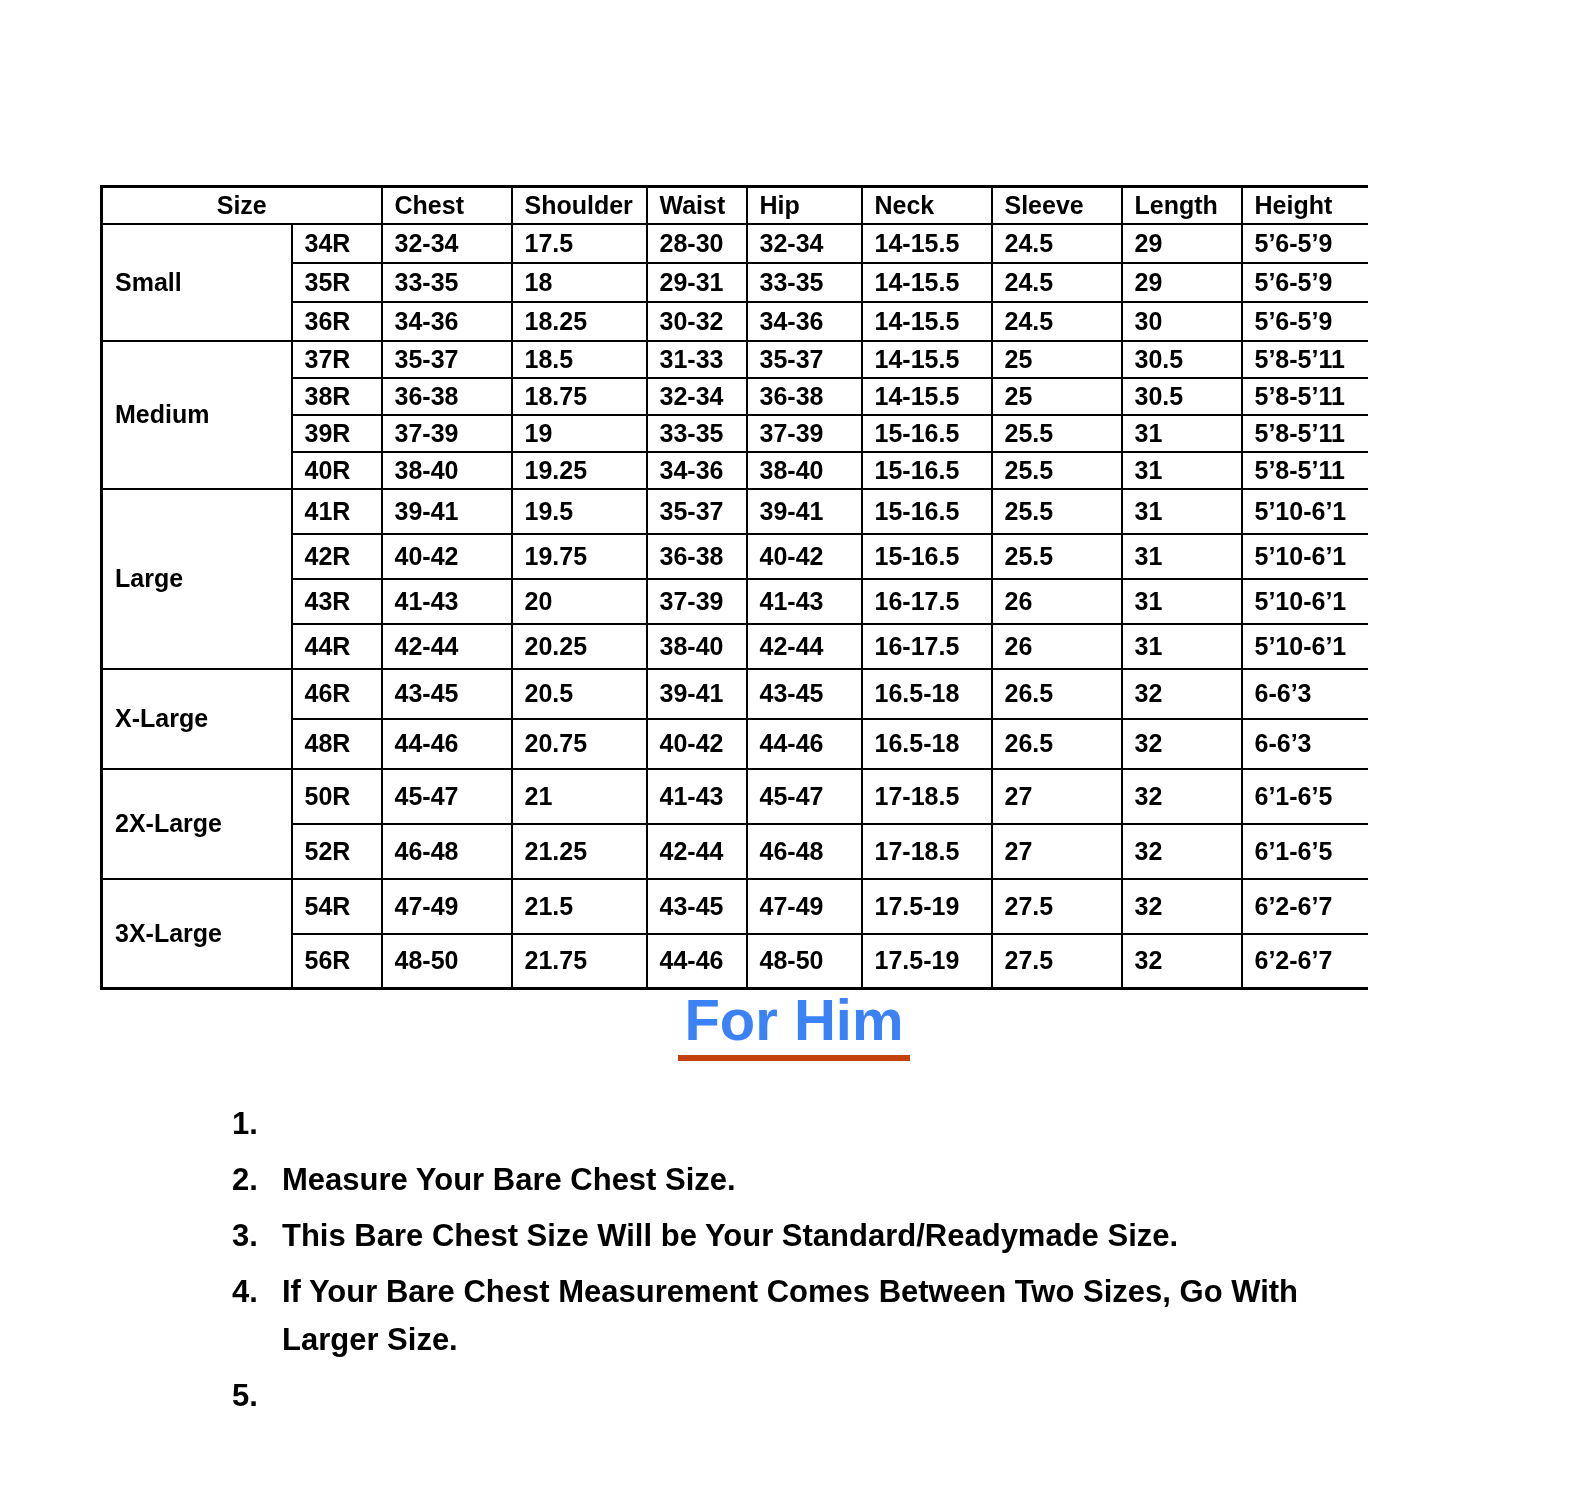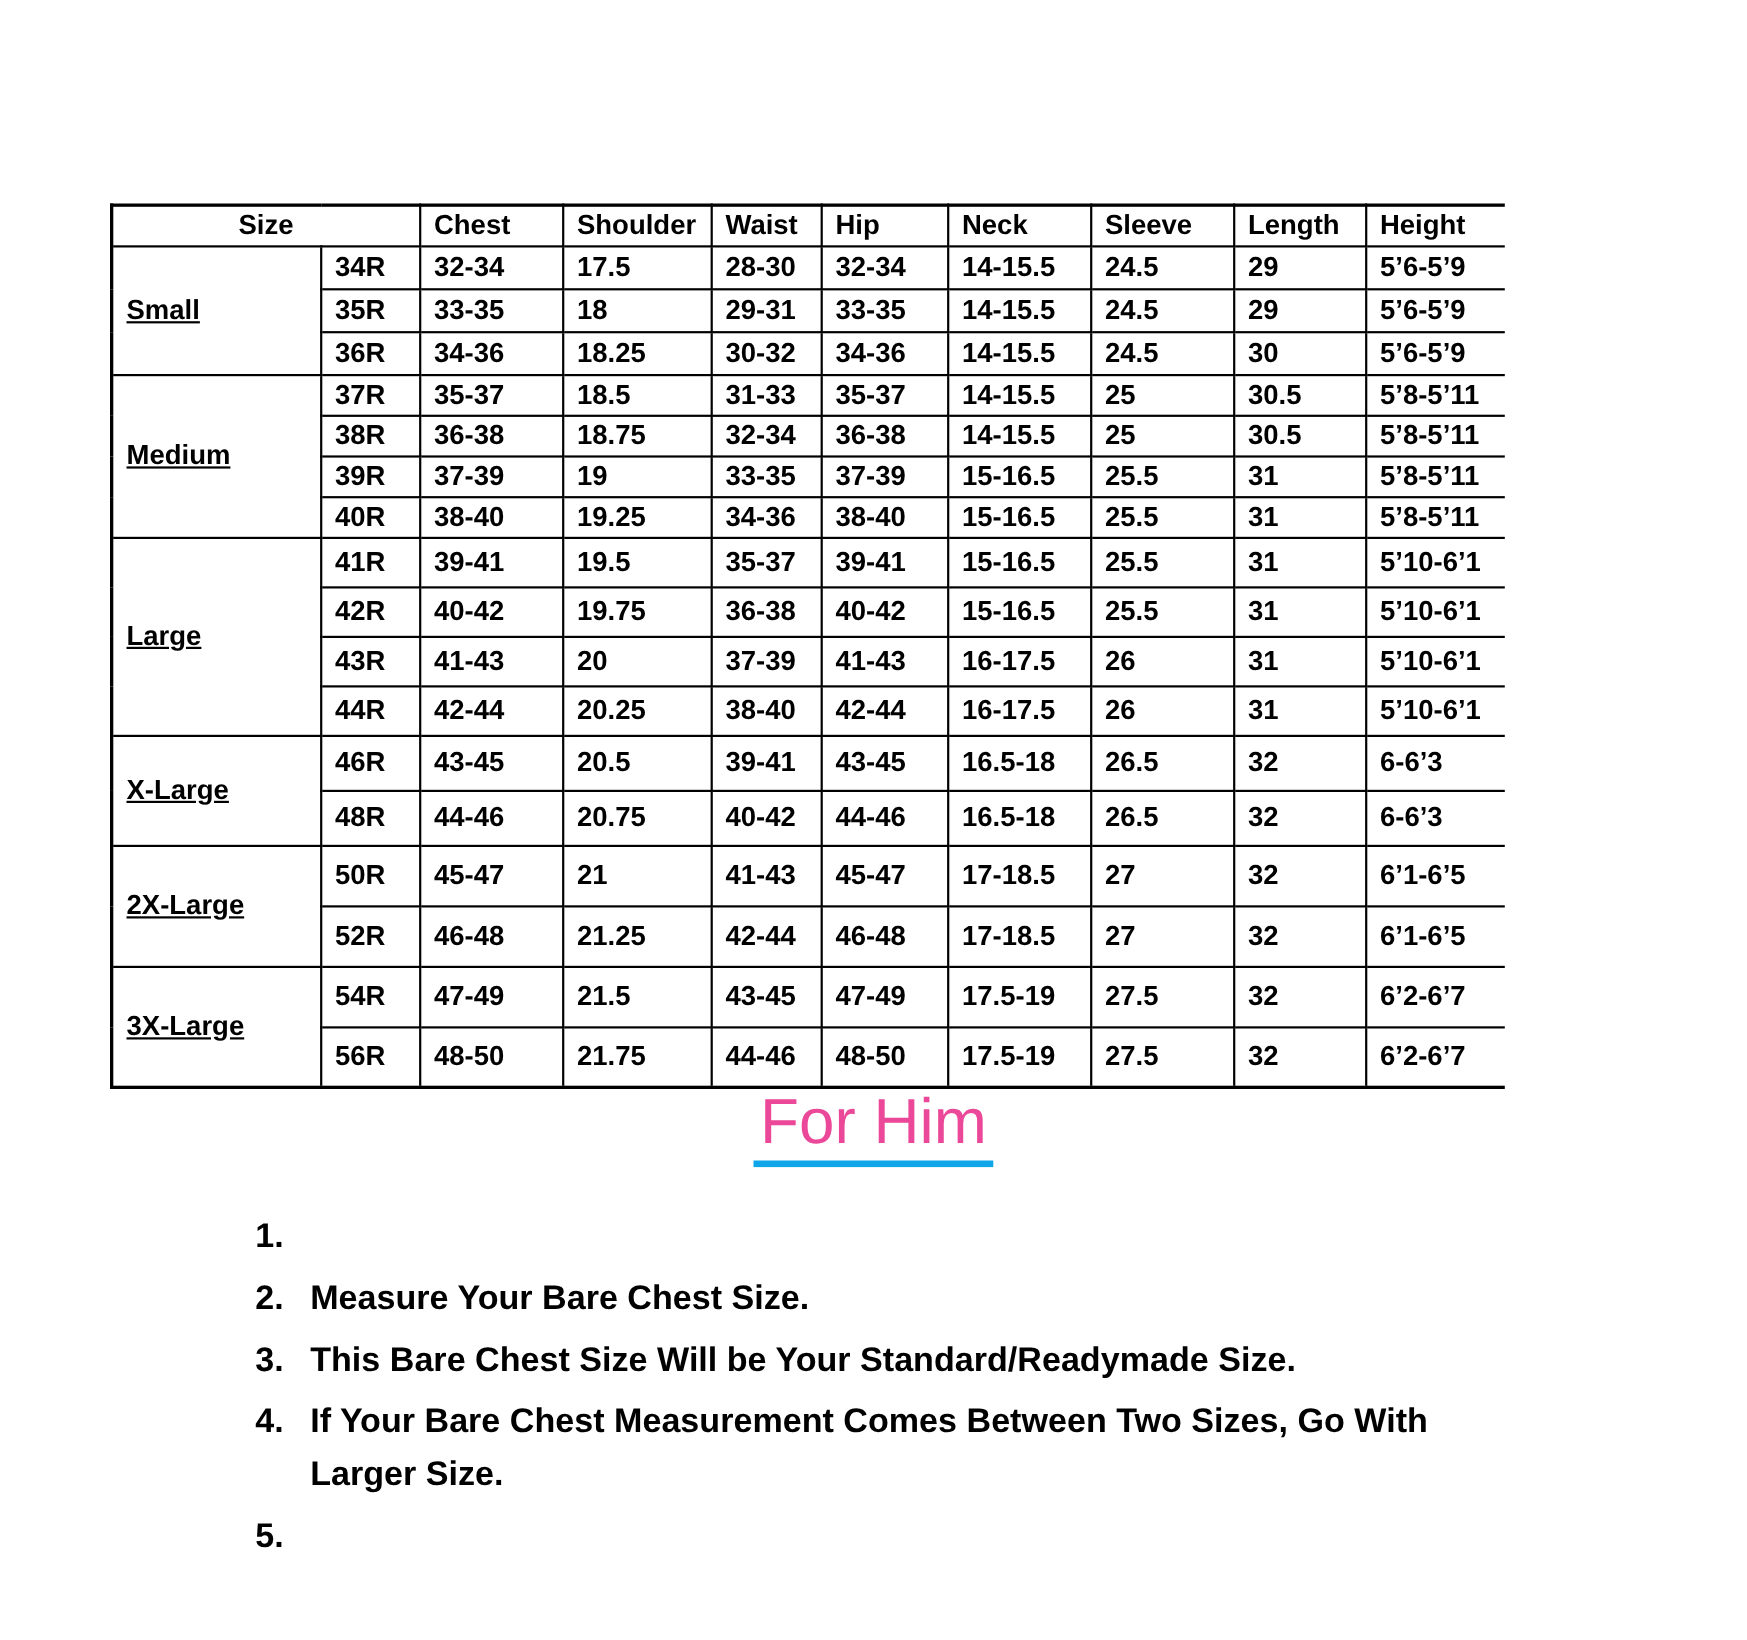--- a/index.html
+++ b/index.html
@@ -39,38 +39,37 @@
     overflow: hidden;
   }
   table.size-table thead tr { height: 37px; }
   table.size-table th.size-head { text-align: center; padding-left: 4px; }
   td.group-cell {
     text-align: center;
     vertical-align: top;
     font-size: 34px;
     padding-top: 8px;
     padding-left: 4px;
-    text-decoration: underline;
   }
   td.code-cell { text-align: center; padding-left: 4px; }
 
   
   .heading-wrap {
     position: absolute;
     left: 0;
     top: 990px;
     width: 1588px;
     text-align: center;
   }
   .for-him {
     display: inline-block;
     font-size: 58px;
-    font-weight: 400;
-    color: #ec4899;
-    border-bottom: 6px solid #0ea5e9;
+    font-weight: 700;
+    color: #3b82f6;
+    border-bottom: 6px solid #c2410c;
     padding: 0 6px 4px 6px;
     line-height: 1.05;
   }
 
   
   .instructions {
     position: absolute;
     left: 232px;
     top: 1100px;
     width: 1180px;

